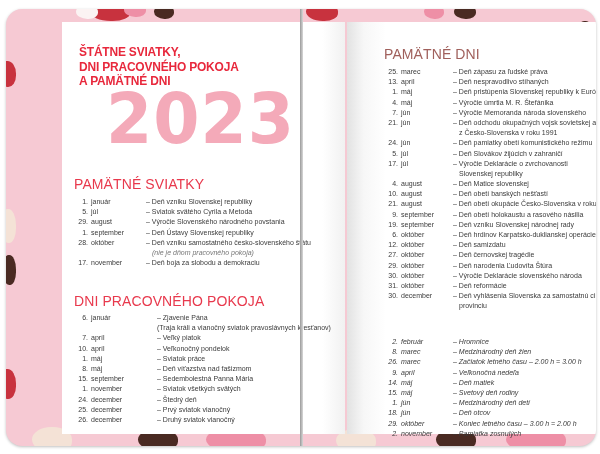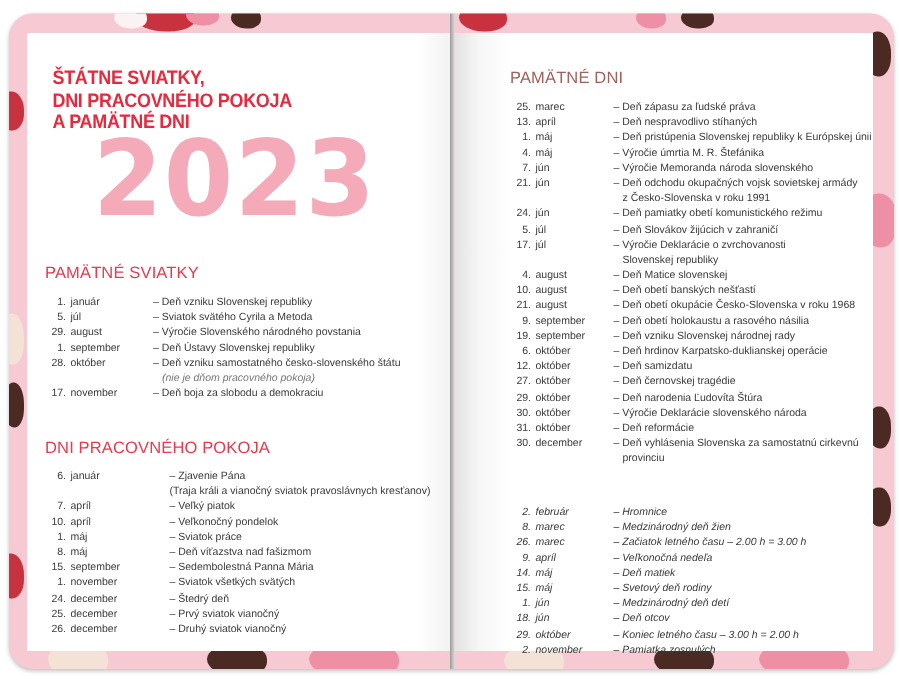--- a/index.html
+++ b/index.html
@@ -15,21 +15,21 @@
   }
   
   .bfly { position:absolute; border-radius:50% 50% 45% 55%; }
   .b-red { background:#c8323e; }
   .b-pink { background:#ee8fa6; }
   .b-dark { background:#4a2a22; }
   .b-cream { background:#f4e2d6; }
   .b-white { background:#fbf3f3; }
 
   .page {
-    position:absolute; top:13px; height:412px; background:#ffffff;
+    position:absolute; top:13px; height:412px; background:#ffffff;margin-left:44px;
   }
   .page.left { left:12px; width:283px; background:linear-gradient(to right,#ffffff 0%,#ffffff 92%,#f1f1f1 100%); }
   .page.right { left:297px; width:279px; background:linear-gradient(to right,#e2e2e2 0%,#f7f7f7 6%,#ffffff 14%,#ffffff 100%); }
   .spine {
     position:absolute; left:294px; top:0; width:3px; height:437px;
     background:linear-gradient(to right,#9a9a9a,#d8d8d8);
   }
 
   .title {
     position:absolute; left:17px; top:23px; color:#e8283c; font-weight:bold;
@@ -37,21 +37,21 @@
     transform:scaleX(0.92); transform-origin:left top;
   }
   .title div { white-space:nowrap; }
   .year {
     position:absolute; left:44px; top:62px; color:#f4aab9; font-weight:bold;
     font-size:70px; line-height:70px; letter-spacing:1px;
     font-family:"DejaVu Sans", sans-serif;
     transform:scaleX(0.95); transform-origin:left top;
   }
   .section-h {
-    position:absolute; font-size:11px; letter-spacing:0.1px; white-space:nowrap;
+    position:absolute; font-size:14px; letter-spacing:0.1px; white-space:nowrap;
   }
   .section-h.red { color:#e8394d; }
   .section-h.rose { color:#a0605c; }
 
   .list { position:absolute; font-size:7px; color:#3a3a3a; line-height:10.2px; }
   .row { position:relative; height:10.2px; white-space:nowrap; }
   .row.tall { height:20.4px; }
   .row .d { position:absolute; left:0; width:60px; }
   .row .d .n { display:inline-block; width:14px; text-align:right; margin-right:3px; }
   .row .t { position:absolute; white-space:nowrap; }

